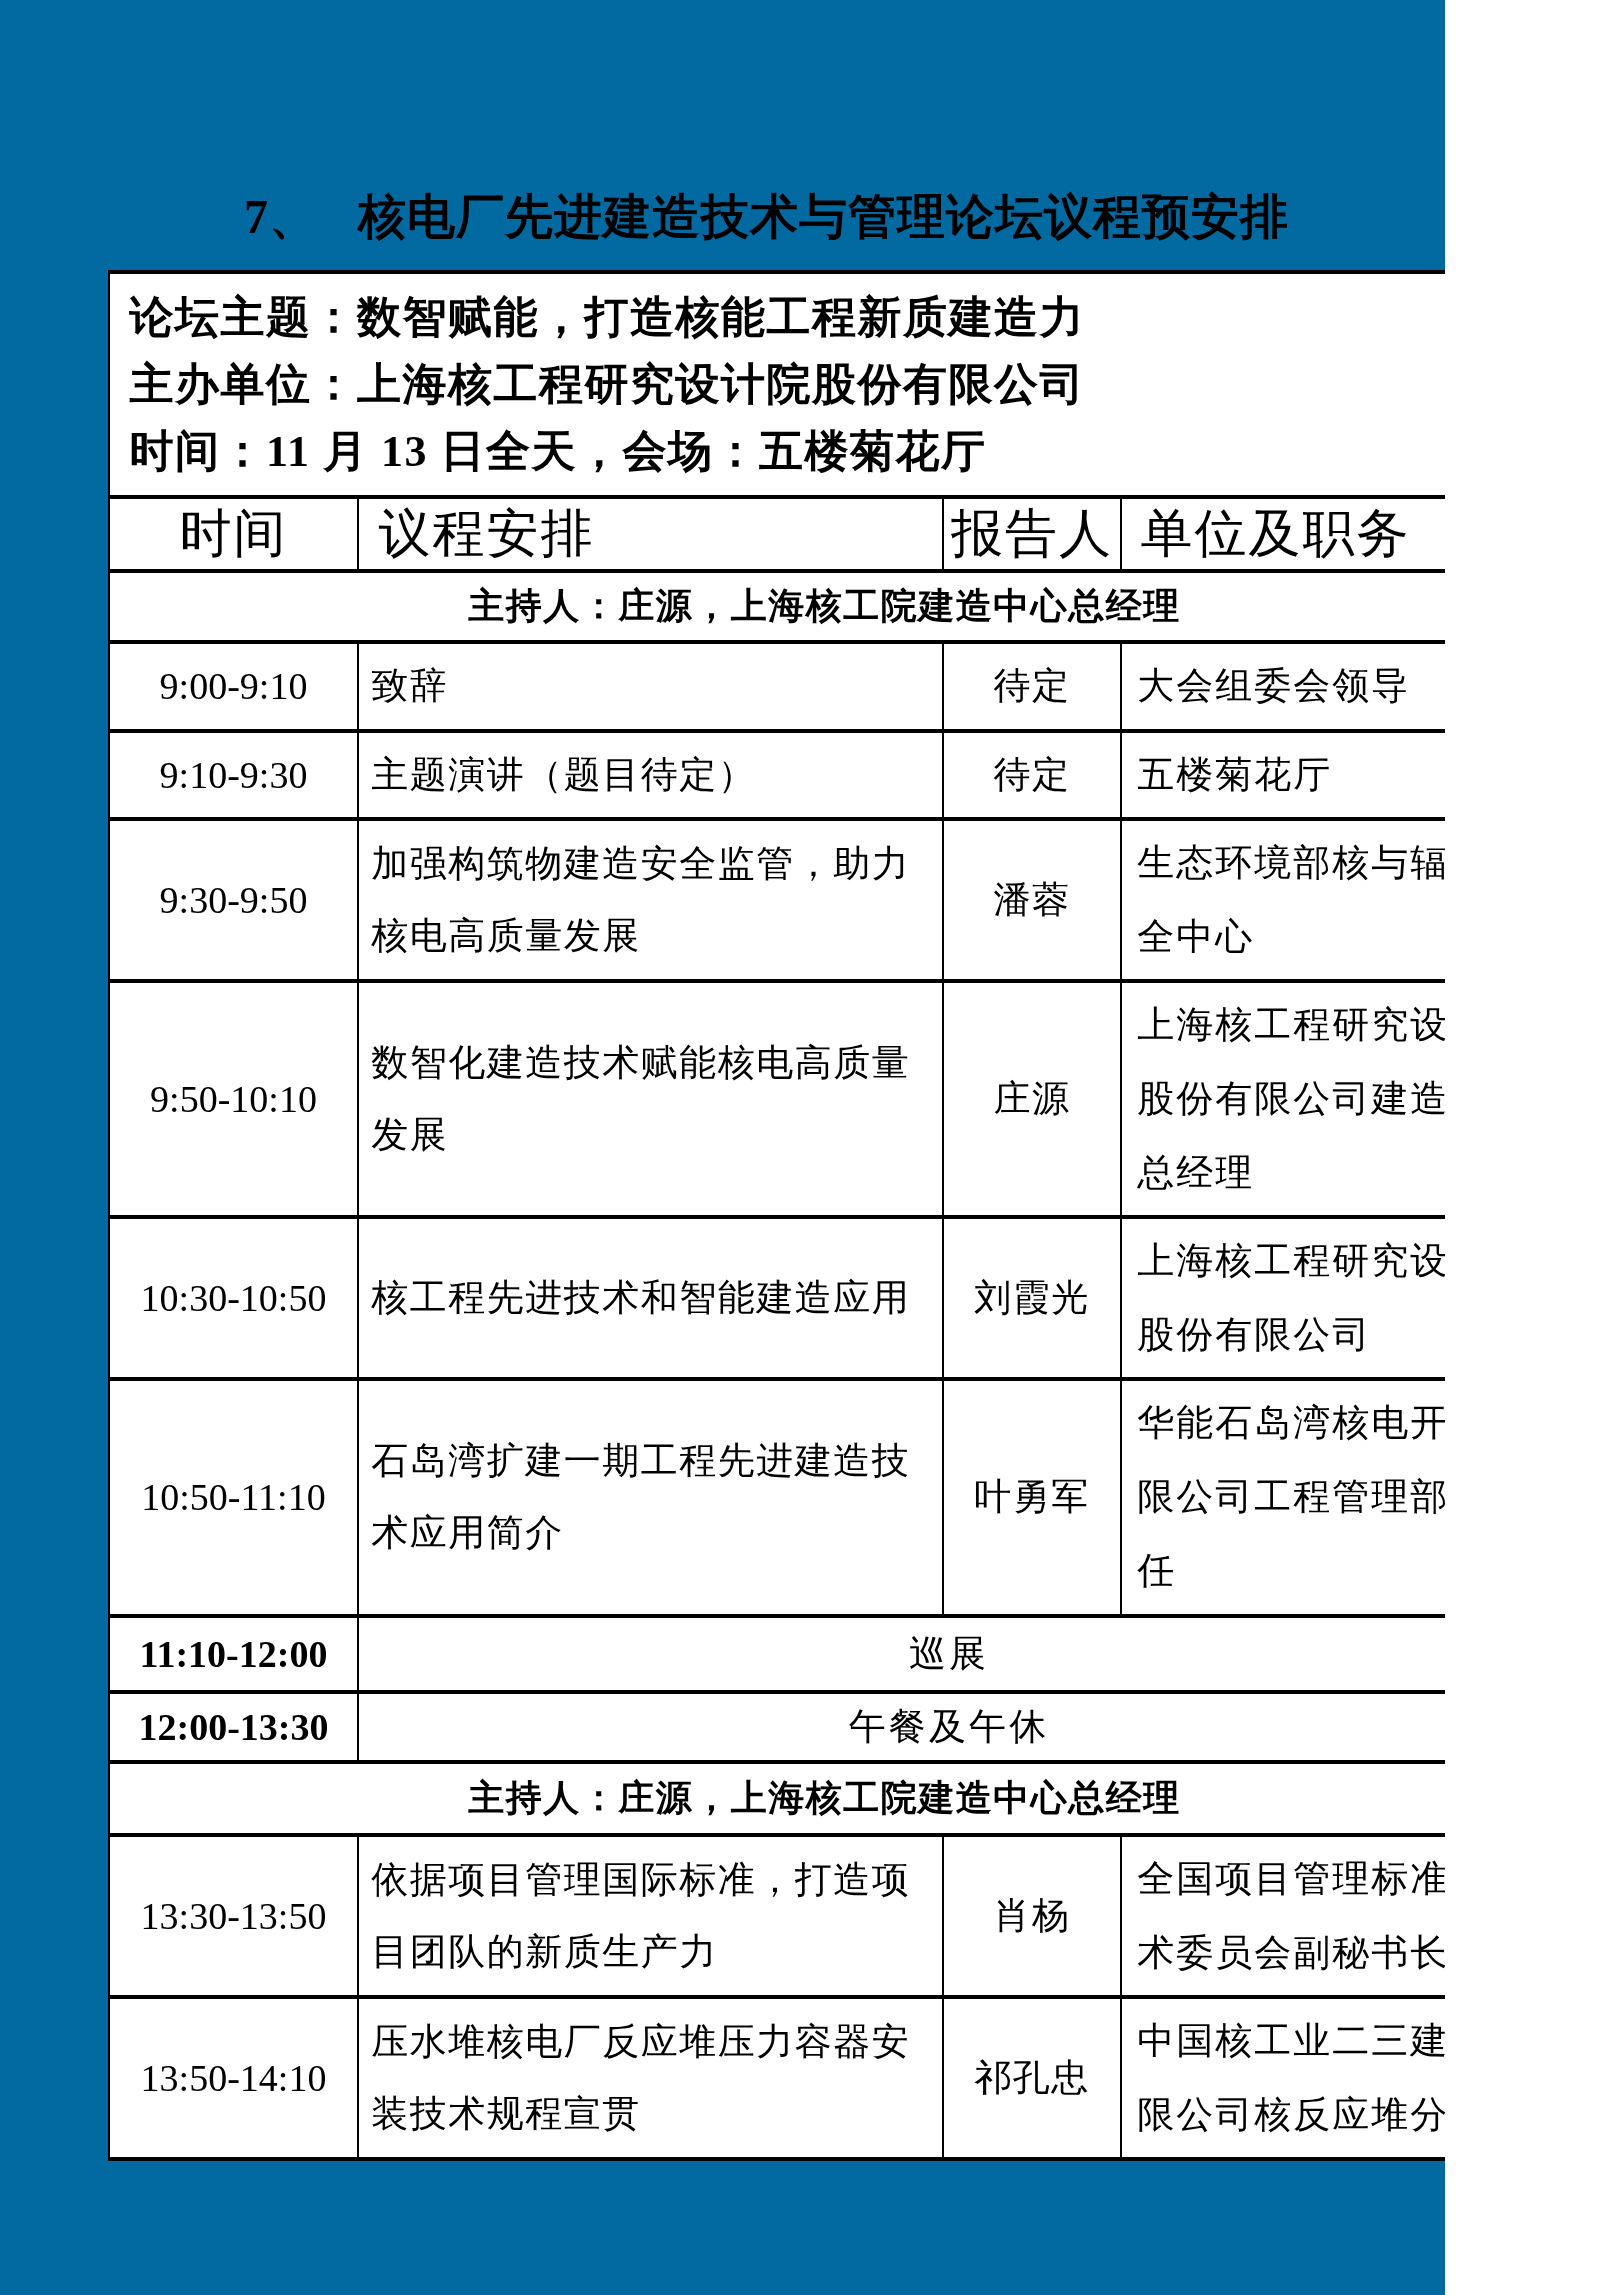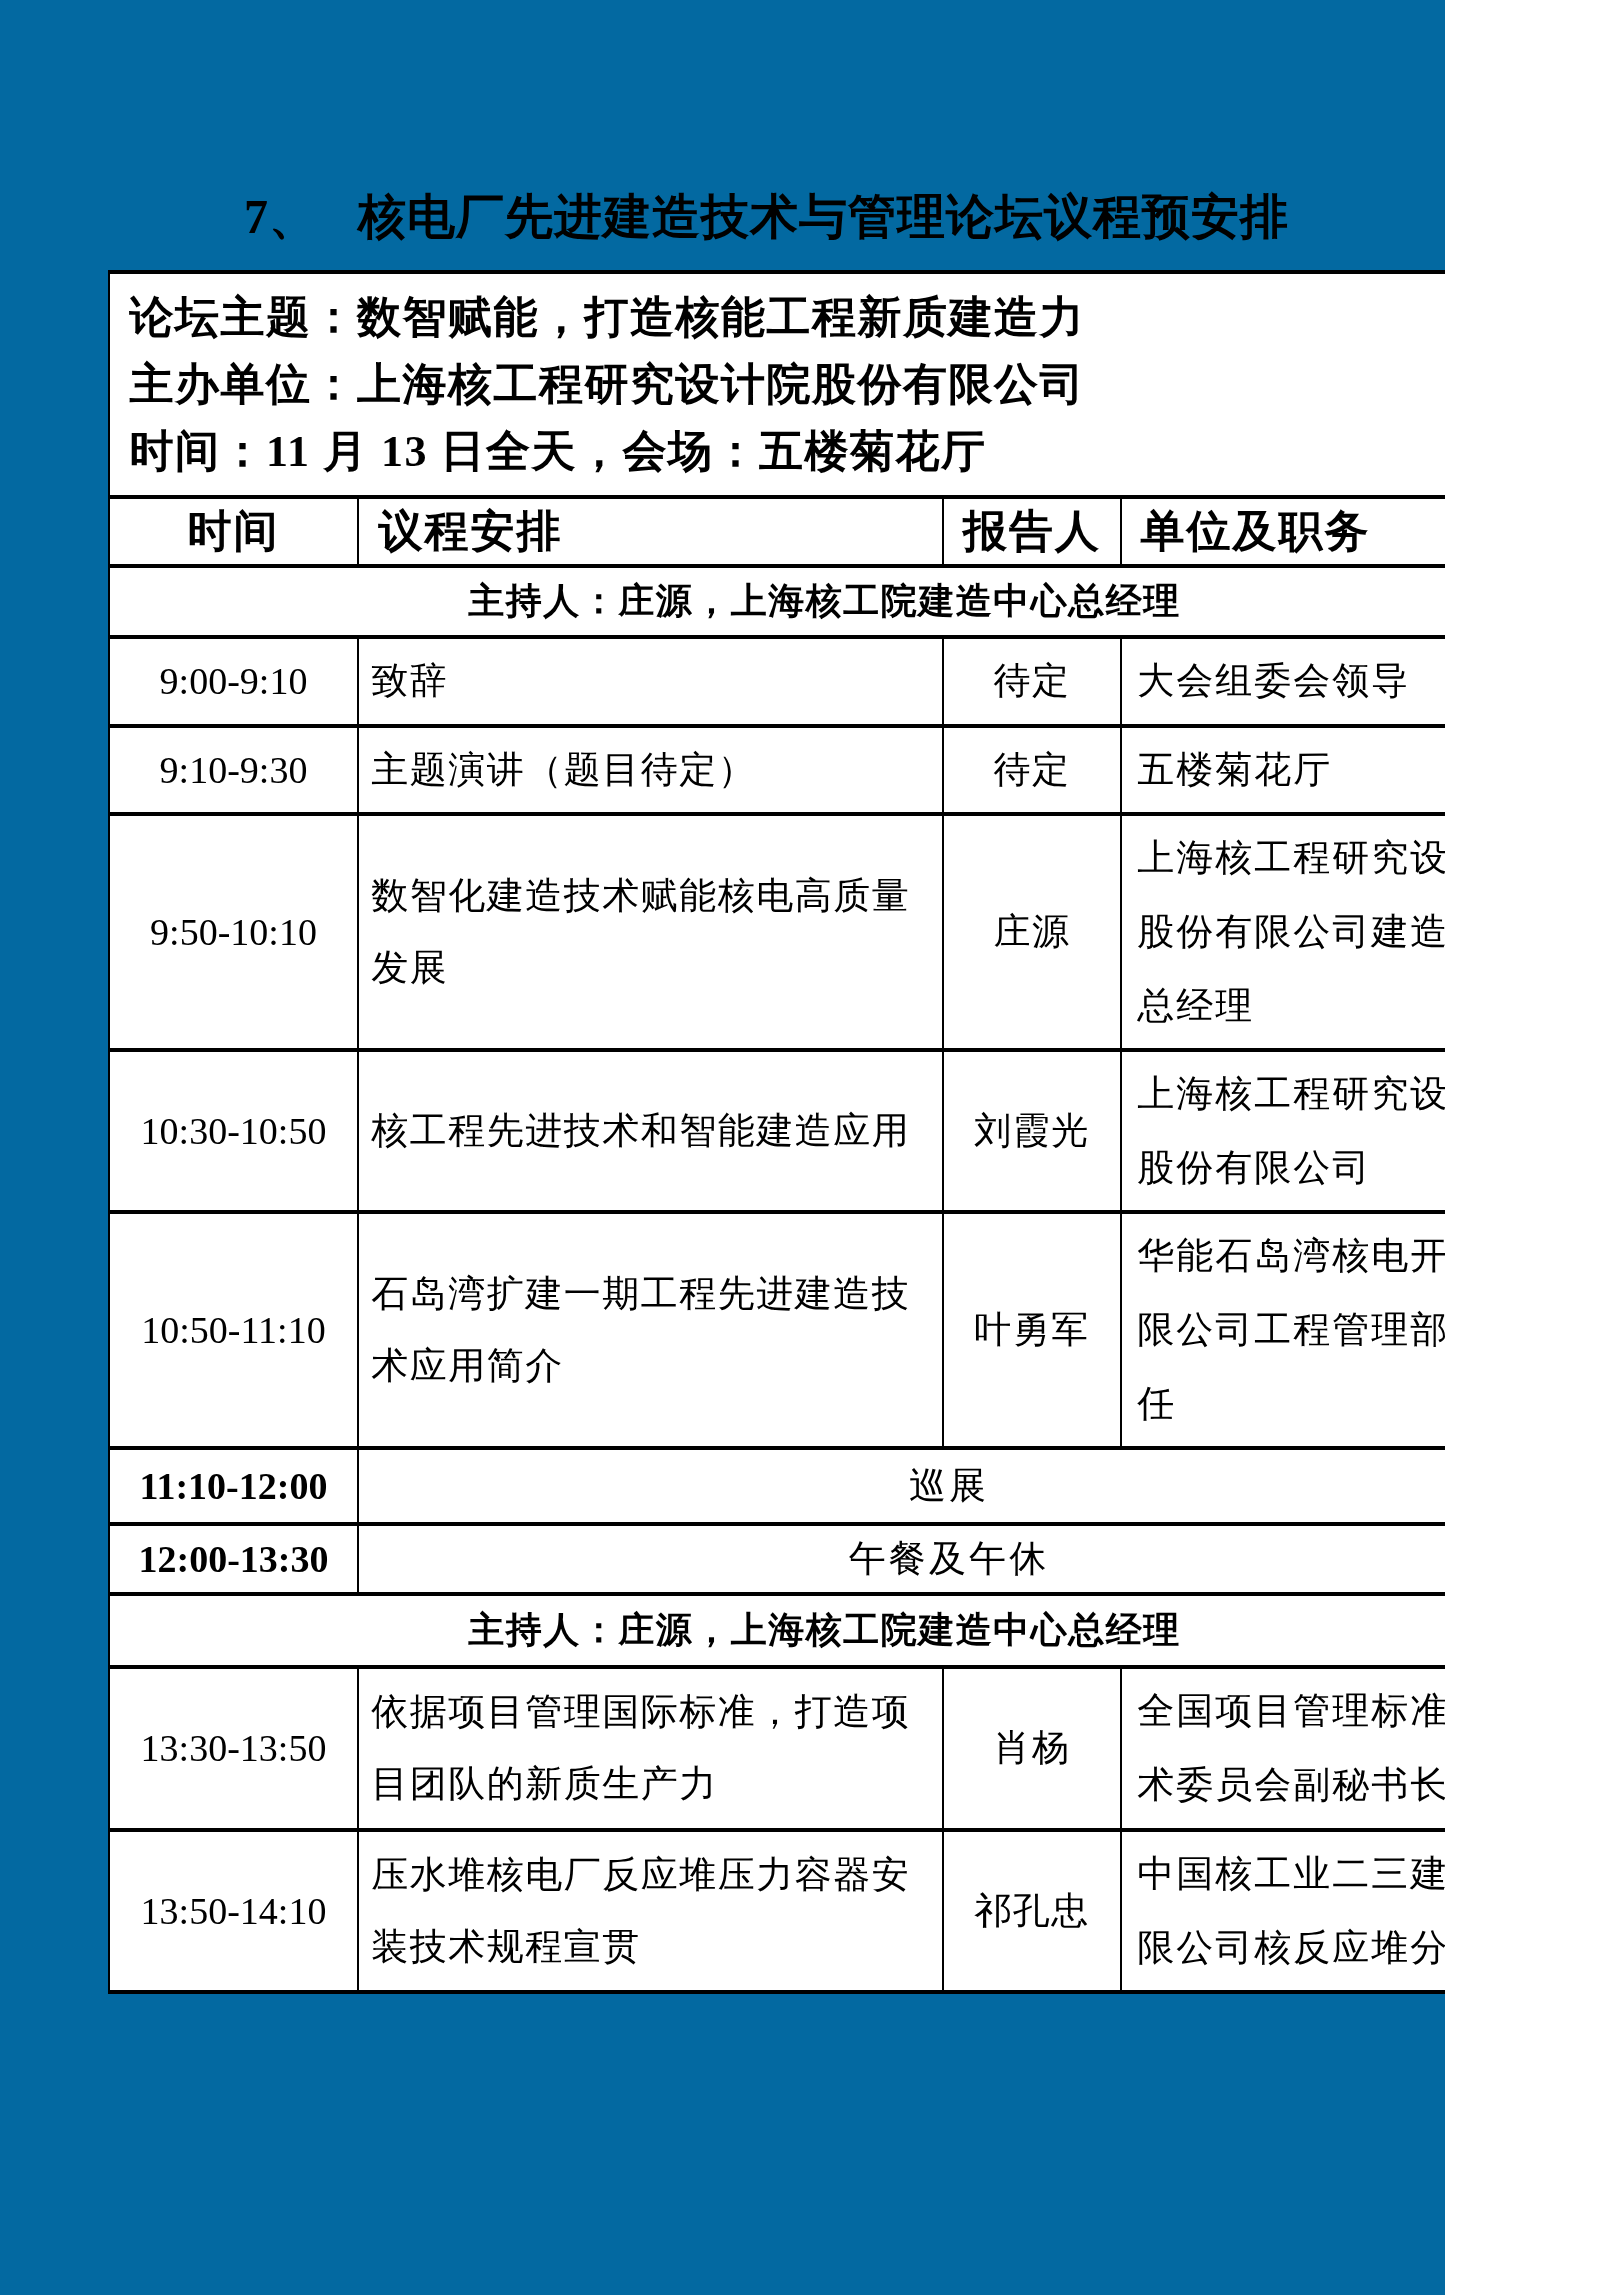--- a/index.html
+++ b/index.html
@@ -58,22 +58,22 @@
   td.info-cell {
     padding: 10.2px 10.2px 10.2px 19.4px;
     font-size: 44px;
     font-weight: bold;
     letter-spacing: 1.5px;
   }
   .info-line { line-height: 67px; white-space: nowrap; }
 
   
   td.hdr {
-    font-size: 44px;
-    font-weight: bold;
+    font-size: 52px;
+    font-weight: normal;
     letter-spacing: 2px;
     white-space: nowrap;
   }
   td.hdr-time    { text-align: center; }
   td.hdr-agenda  { text-align: left; padding-left: 19.4px; }
   td.hdr-speaker { text-align: center; }
   td.hdr-org     { text-align: left; padding-left: 18.4px; }
 
   
   td.host-cell {
@@ -163,20 +163,26 @@
         <td class="org-cell">大会组委会领导</td>
       </tr>
 
       <tr style="height:74px;">
         <td class="time-cell">9:10-9:30</td>
         <td class="agenda-cell">主题演讲（题目待定）</td>
         <td class="speaker-cell">待定</td>
         <td class="org-cell">五楼菊花厅</td>
       </tr>
 
+      <tr style="height:128px;">
+        <td class="time-cell">9:30-9:50</td>
+        <td class="agenda-cell">加强构筑物建造安全监管，助力核电高质量发展</td>
+        <td class="speaker-cell">潘蓉</td>
+        <td class="org-cell">生态环境部核与辐射安全中心</td>
+      </tr>
 
       <tr style="height:210px;">
         <td class="time-cell">9:50-10:10</td>
         <td class="agenda-cell">数智化建造技术赋能核电高质量发展</td>
         <td class="speaker-cell">庄源</td>
         <td class="org-cell">上海核工程研究设计院股份有限公司建造中心总经理</td>
       </tr>
 
 
       <tr style="height:126px;padding-left:8px;">

